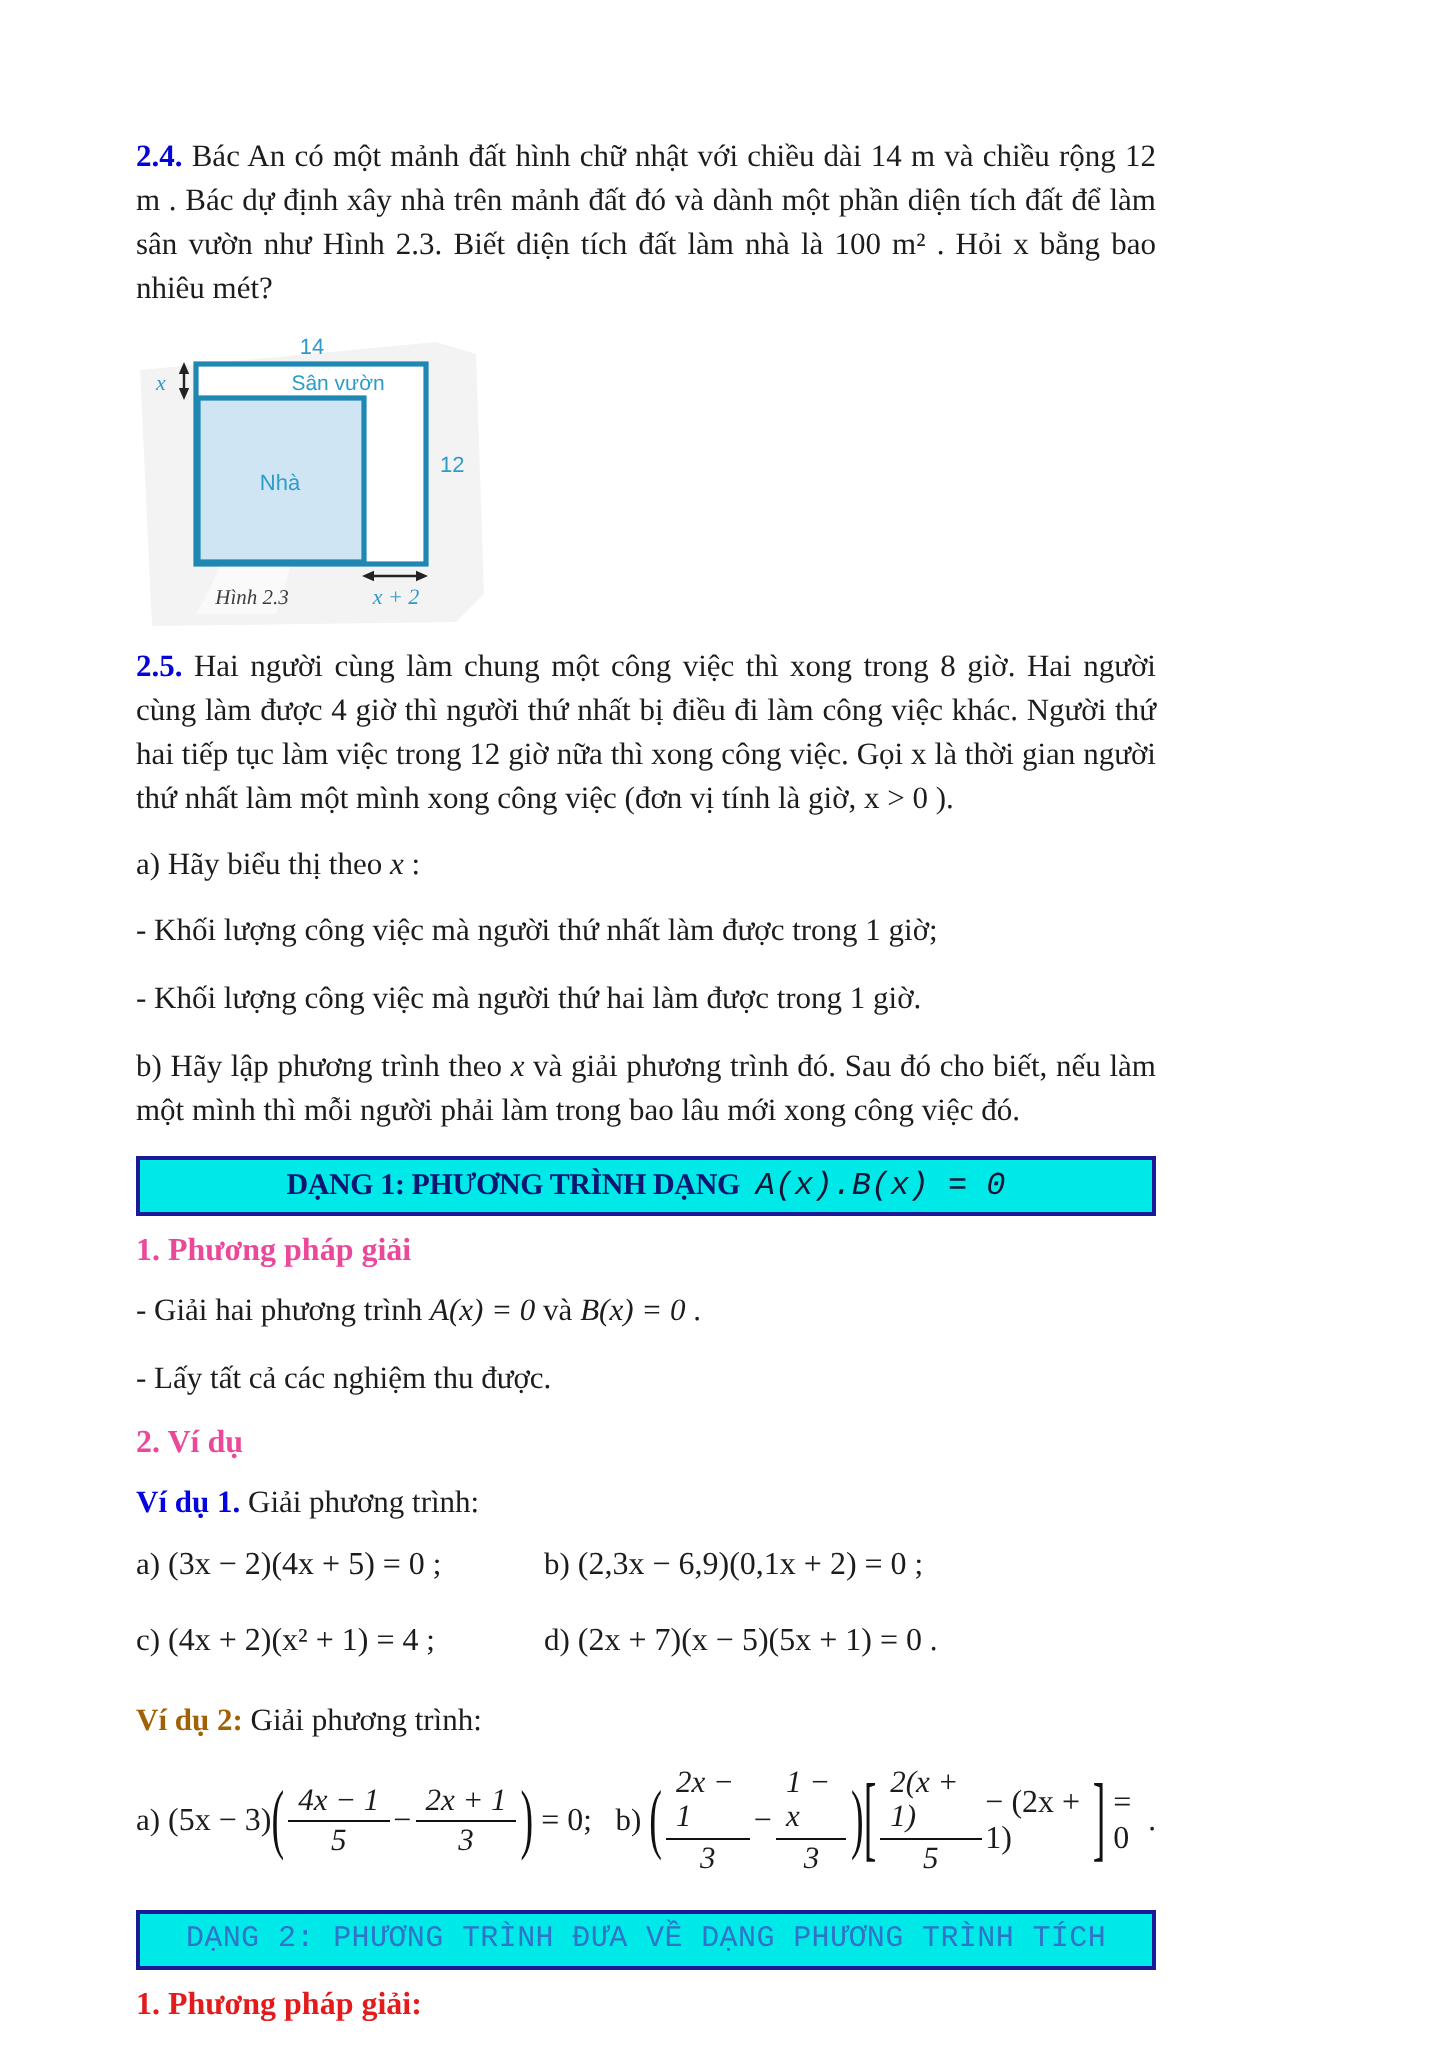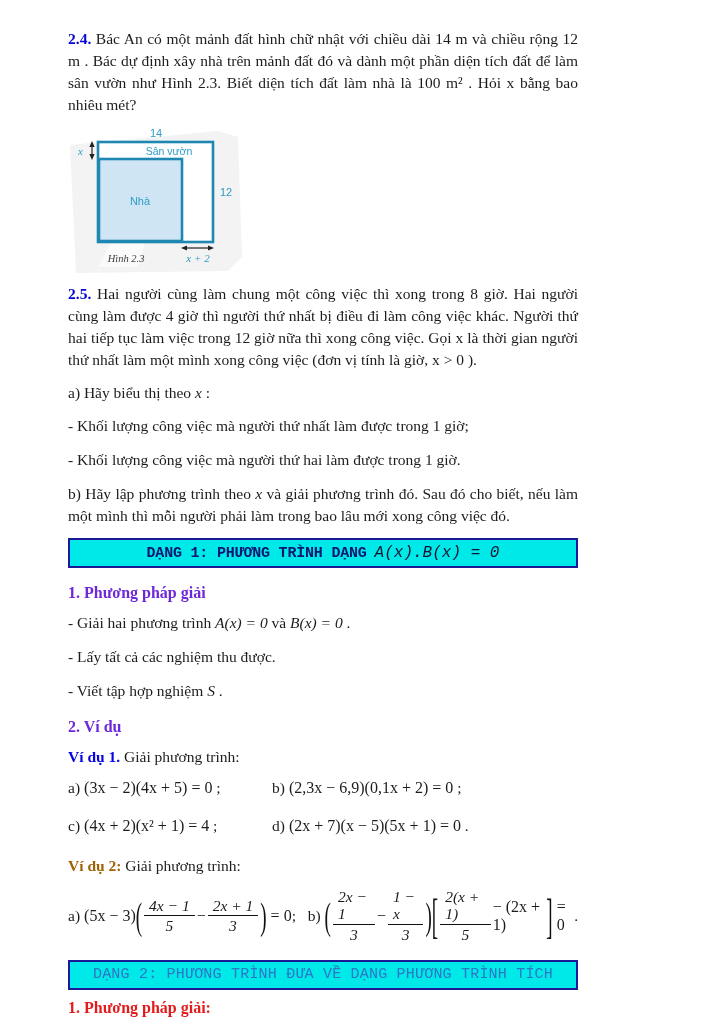--- a/index.html
+++ b/index.html
@@ -4,40 +4,40 @@
 <style>
   html,body{margin:0;padding:0;background:#ffffff;}
   .page{
     position:relative;
     width:640px;height:1024px;
     background:#ffffff;
     font-family:"Liberation Serif", serif;
     font-size:15.5px;color:#1c1c1c;
     overflow:hidden;
     box-sizing:border-box;
-    padding:28px 62px 0 68px;
+    padding:68px 62px 0 68px;
   }
   p{margin:0 0 11px 0;line-height:22px;text-align:justify;}
   .num{font-weight:bold;color:#0404d6;}
   .mi{font-style:italic;}
-  .blue-head{color:#6d28d9;font-weight:bold;margin:16px 0 10px 0;font-size:16px;}
+  .blue-head{color:#ec4899;font-weight:bold;margin:5px 0 10px 0;font-size:16px;}
   .red-head{color:#e31b1c;font-weight:bold;margin:6px 0 10px 0;font-size:16px;}
   .sectionC{
     font-family:"Liberation Sans", sans-serif;
     font-weight:bold;color:#0a0af5;font-size:16px;
     letter-spacing:-0.3px;margin:2px 0 7px 0;
     display:inline-block;transform:scaleX(0.94);transform-origin:left center;
   }
   .banner{
     background:#00e9e9;border:2px solid #1a1a96;
     height:26px;display:flex;align-items:center;justify-content:center;
     margin:0 0 9px 0;
   }
   .banner1-label{
-    font-family:Liberation Mono, monospace;font-weight:bold;
+    font-family:Liberation Serif, serif;font-weight:bold;
     color:#0d1670;font-size:15px;letter-spacing:-0.2px;
   }
   .banner1-math{font-family:Liberation Mono, monospace;font-style:italic;color:#141433;font-size:16px;margin-left:8px;}
   .banner2-label{
     font-family:Liberation Mono, monospace;font-weight:normal;
     color:#2f74c5;font-size:15px;letter-spacing:0.2px;
   }
   .dash-line{margin:0 0 12px 0;}
   .eq{font-size:16px;}
   .eqrow{display:flex;margin:0 0 20px 0;align-items:center;}
@@ -107,21 +107,20 @@
 
   <div class="banner">
     <span class="banner1-label">DẠNG 1: PHƯƠNG TRÌNH DẠNG</span>
     <span class="banner1-math">A(x).B(x) = 0</span>
   </div>
 
   <div class="blue-head">1. Phương pháp giải</div>
 
   <p class="dash-line"><span>- Giải hai phương trình </span><span class="mi">A(x) = 0</span><span> và </span><span class="mi">B(x) = 0</span><span> .</span></p>
   <p class="dash-line">- Lấy tất cả các nghiệm thu được.</p>
-  <p class="dash-line"><span>- Viết tập hợp nghiệm </span><span class="mi">S</span><span> .</span></p>
 
   <div class="blue-head">2. Ví dụ</div>
 
   <p><span class="num" style="color:#0404e0">Ví dụ 1.</span><span> Giải phương trình:</span></p>
 
   <div class="eqrow">
     <div class="col1"><span class="lab">a)</span><span class="eq">(3x − 2)(4x + 5) = 0</span><span> ;</span></div>
     <div class="col2"><span class="lab">b)</span><span class="eq">(2,3x − 6,9)(0,1x + 2) = 0</span><span> ;</span></div>
   </div>
 

